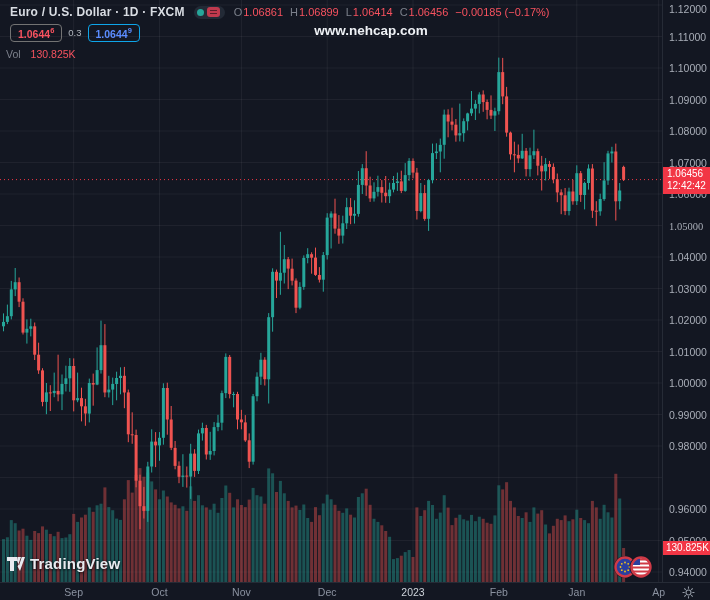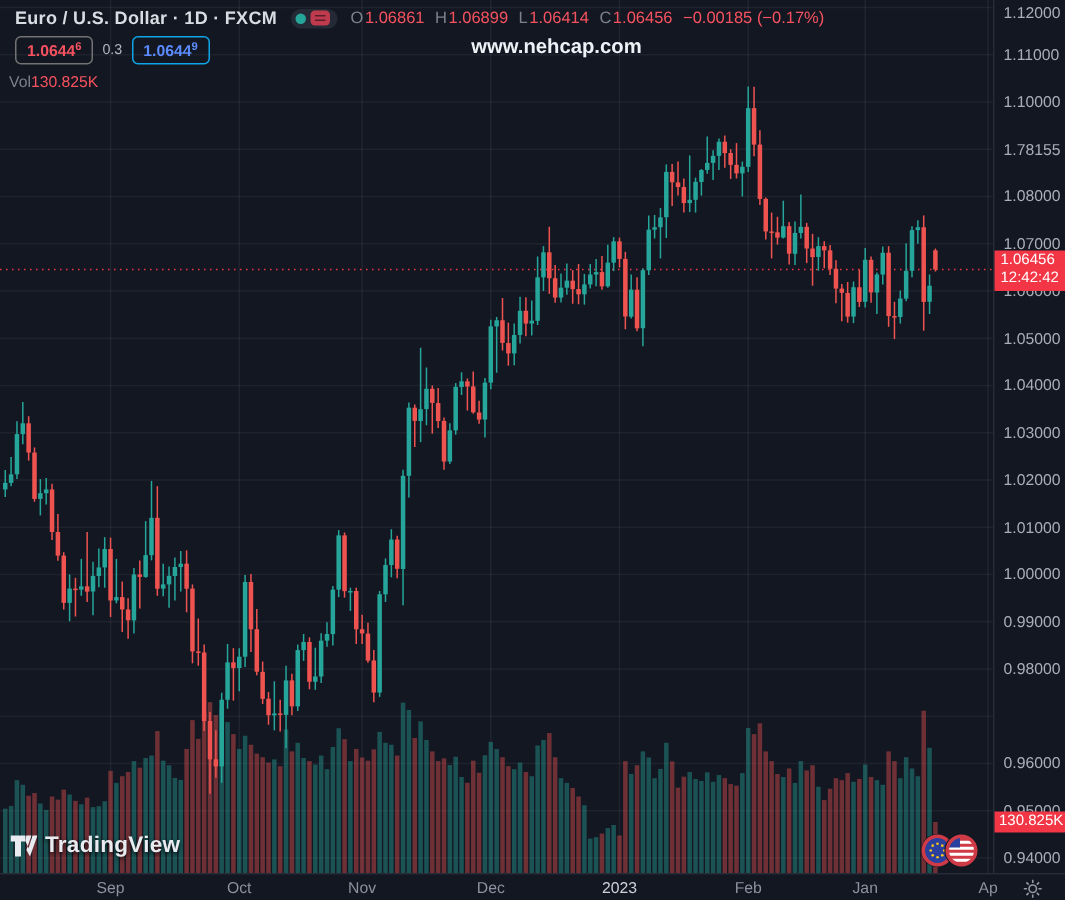--- a/index.html
+++ b/index.html
@@ -24,21 +24,21 @@
   .ohlc { display:flex; align-items:center; font-size:11px; }
   .ohlc .k { color:#7c818c; margin-right:1px; }
   .ohlc .v { color:#f7525f; margin-right:7px; }
   .ohlc .chg { color:#f7525f; }
   .lg-row2 { display:flex; align-items:center; gap:6px; margin-top:5px; }
   .qbox { border-radius:4px; padding:1px 7px; font-size:10.5px; font-weight:600; cursor:pointer; }
   .qbox sup { font-size:7.5px; }
   .qbox.bid { border:1px solid #737373; color:#f7525f; }
   .qbox.ask { border:1px solid #0ea5e9; color:#5b8cff; }
   .spread { color:#b0b5bd; font-size:9.5px; }
-  .lg-row3 { display:flex; align-items:center; margin-top:6px; margin-left:-4px; font-size:10.5px; }
+  .lg-row3 { display:flex; align-items:center; gap:10px; margin-top:6px; margin-left:-4px; font-size:10.5px; }
   .vol-k { color:#7c818c; } .vol-v { color:#f7525f; }
 
   #watermark { position:absolute; left:371px; top:23px; transform:translateX(-50%);
     font-size:13.5px; font-weight:600; color:#eef1f5; z-index:5; }
 
   
   #logo { position:absolute; left:7px; top:555px; display:flex; align-items:center; gap:5px;
     z-index:6; cursor:pointer; }
   #logo .lg-text { font-size:15px; font-weight:700; color:#e8ebf0;
     text-shadow:0 1px 3px rgba(0,0,0,.8); letter-spacing:.2px; }
@@ -667,25 +667,25 @@
 
   <div id="price-axis">
     <div id="price-badge" style="top: 166.636px;">
       <div>1.06456</div>
       <div>12:42:42</div>
     </div>
     <div id="volume-badge" style="top: 540.986px;">130.825K</div>
   <div class="pa-label" style="top: 9px;">1.12000</div>
       <div class="pa-label" style="top: 36.5px;">1.11000</div>
       <div class="pa-label" style="top: 68px;">1.10000</div>
-      <div class="pa-label" style="top: 99.5px;">1.78155</div>
+      <div class="pa-label" style="top: 99.5px;">1.09000</div>
       <div class="pa-label" style="top: 131px;">1.08000</div>
       <div class="pa-label" style="top: 162.5px;">1.07000</div>
       <div class="pa-label" style="top: 194px;">1.06000</div>
-      <div class="pa-label" style="top: 225.5px;">1.05000</div>
+      <div class="pa-label" style="top: 225.5px; font-family: Liberation Serif, serif;">1.05000</div>
       <div class="pa-label" style="top: 257px;">1.04000</div>
       <div class="pa-label" style="top: 288.5px;">1.03000</div>
       <div class="pa-label" style="top: 320px;">1.02000</div>
       <div class="pa-label" style="top: 351.5px;">1.01000</div>
       <div class="pa-label" style="top: 383px;">1.00000</div>
       <div class="pa-label" style="top: 414.5px;">0.99000</div>
       <div class="pa-label" style="top: 446px;">0.98000</div>
       <div class="pa-label" style="top: 477.5px; padding-left: 47px;">0.97000</div>
       <div class="pa-label" style="top: 509px;">0.96000</div>
       <div class="pa-label" style="top: 540.5px;">0.95000</div>

